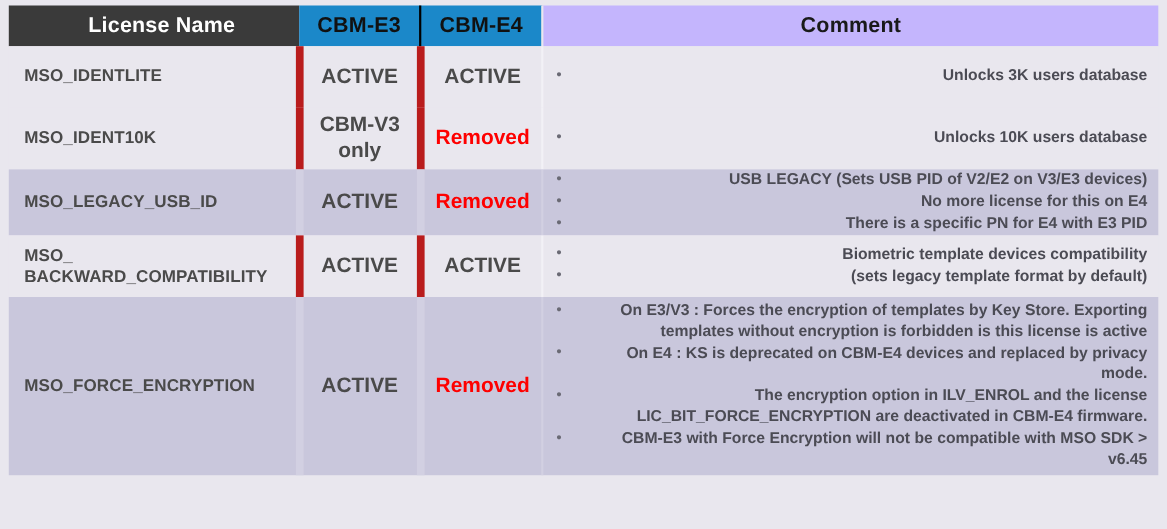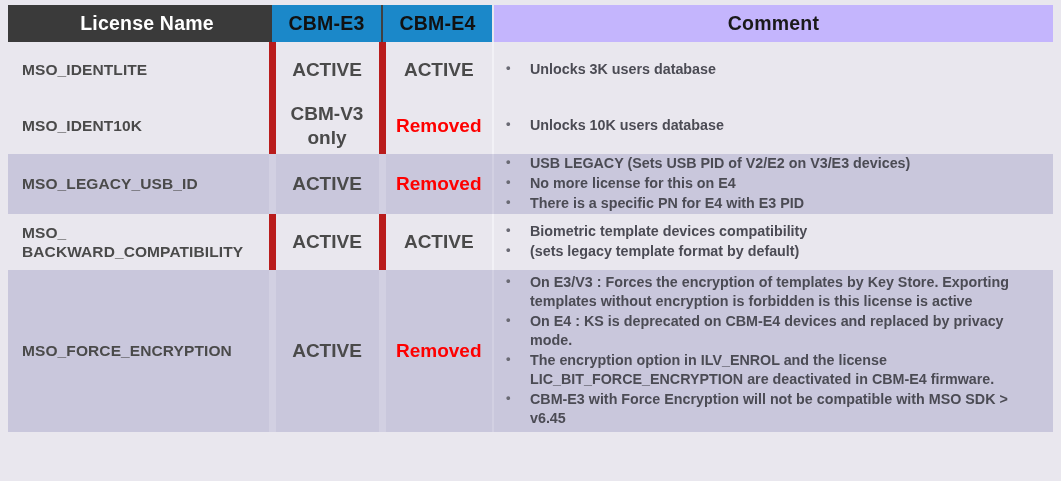--- a/index.html
+++ b/index.html
@@ -41,21 +41,21 @@
   th.th-name {
     background: #3a3a3a;
     text-align: center;
     padding-left: 14px;
   }
   th.th-e3, th.th-e4 {
     background: #1b88c9;
     color: #111111;
     text-align: center;
   }
-  th.th-e4 { border-left: 2px solid #404040; }
+  th.th-e4 { border-left: 2px solid #000000; }
   th.th-comment {
     background: #c4b5fd;
     color: #1a1a1a;
     text-align: center;
     border-left: 2px solid #e9e7ee;
   }
 
   tbody tr.row-light > td { background: #e9e7ee; }
   tbody tr.row-dark  > td { background: #c9c7dc; }
 
@@ -78,20 +78,21 @@
     font-size: 19px;
     line-height: 1.25;
     border-left: 7px solid #b91c1c;
   }
   tbody tr.row-dark td.cell-e3,
   tbody tr.row-dark td.cell-e4 { border-left-color: #d2d0e2; }
 
   td.cell-comment {
     border-left: 2px solid #f2f1f6;
     padding-left: 0;
+    text-align: right;
   }
   tbody tr.row-dark td.cell-comment { border-left-color: #d2d0e2; }
 
   .status-removed { color: #fe0000; }
   .status-active  { color: #4a4a4a; }
 
   ul.bullets {
     margin: 0;
     padding: 0 10px 0 0;
     list-style: none;

